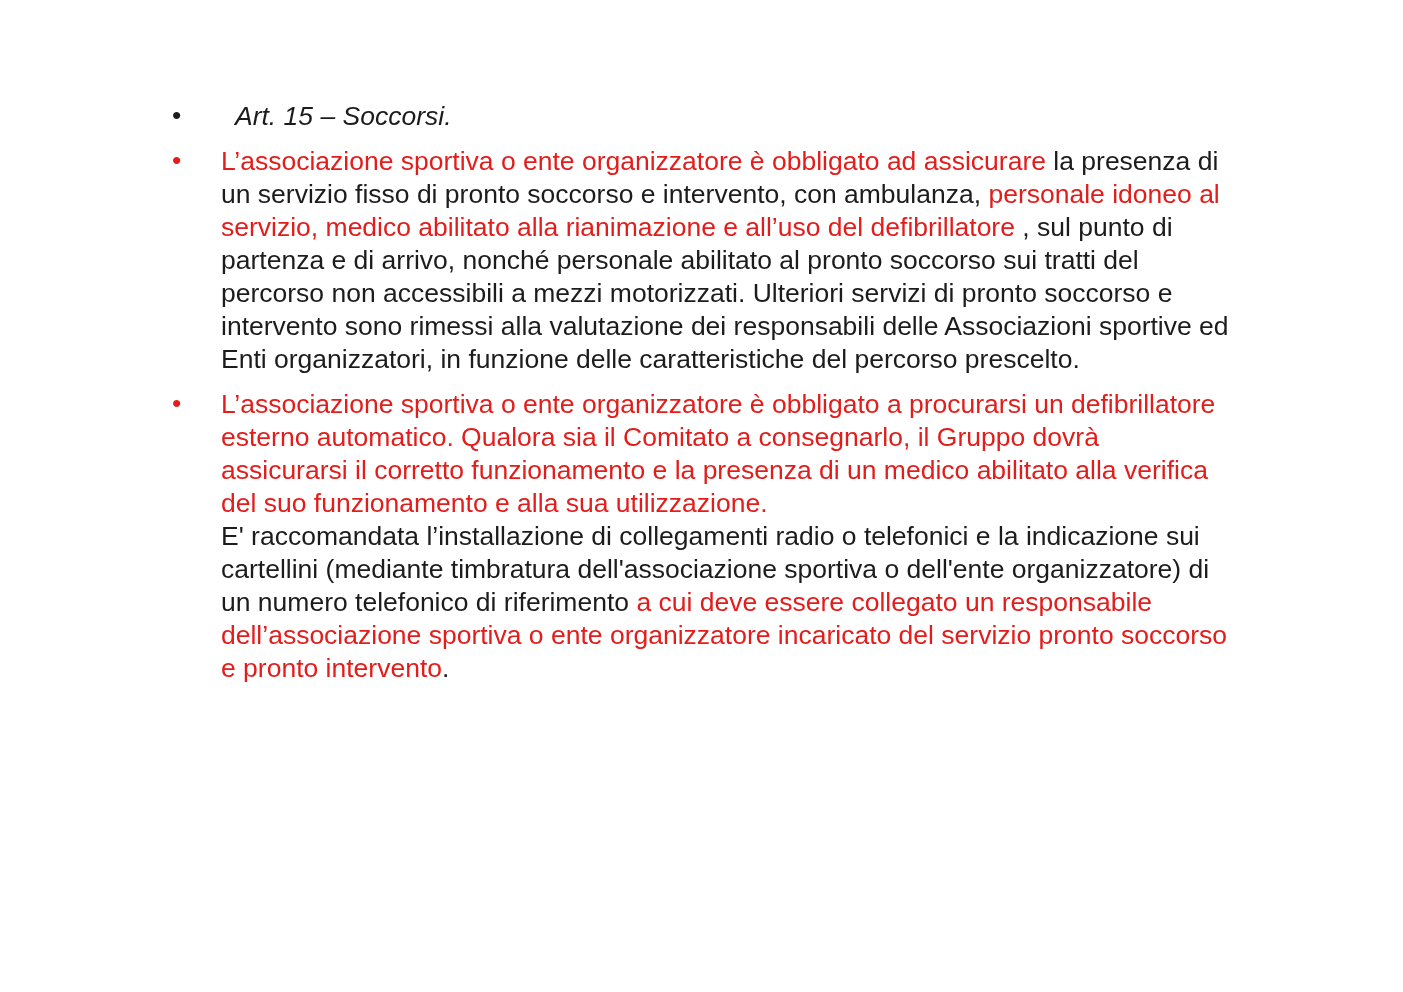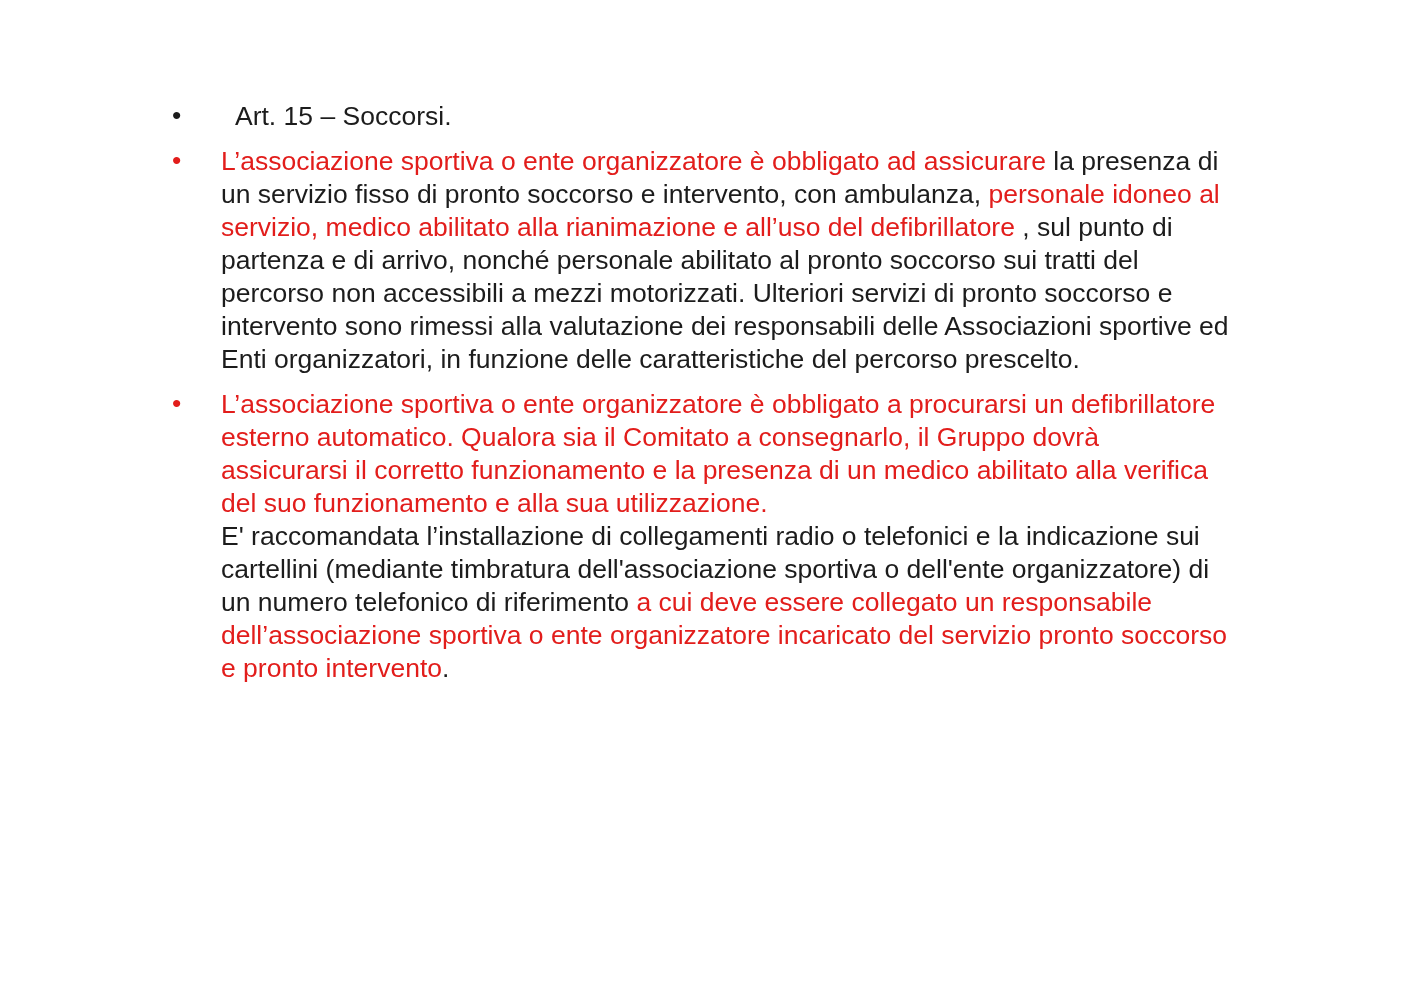--- a/index.html
+++ b/index.html
@@ -40,17 +40,17 @@
     line-height: 33px;
   }
   .seg-black { color: #1c1c1c; }
   .seg-red   { color: #e21d1b; }
 </style>
 </head>
 <body>
 
 <div class="slide">
   <ul class="bullet-list" id="bullet-list">
-      <li class="bullet-item"><span class="bullet-dot seg-black">•</span><span style="padding-left: 14px;"><span class="seg-black">Art. 15 – Soccorsi.</span></span></li>
+      <li class="bullet-item"><span class="bullet-dot seg-black">•</span><span style="padding-left: 14px; font-style: italic;"><span class="seg-black">Art. 15 – Soccorsi.</span></span></li>
       <li class="bullet-item"><span class="bullet-dot seg-red">•</span><span><span class="seg-red">L’associazione sportiva o ente organizzatore è obbligato ad assicurare</span><span class="seg-black"> la presenza di un servizio fisso di pronto soccorso e intervento, con ambulanza, </span><span class="seg-red">personale idoneo al servizio, medico abilitato alla rianimazione e all’uso del defibrillatore </span><span class="seg-black">, sul punto di partenza e di arrivo, nonché personale abilitato al pronto soccorso sui tratti del percorso non accessibili a mezzi motorizzati. Ulteriori servizi di pronto soccorso e intervento sono rimessi alla valutazione dei responsabili delle Associazioni sportive ed Enti organizzatori, in funzione delle caratteristiche del percorso prescelto.</span></span></li>
       <li class="bullet-item"><span class="bullet-dot seg-red">•</span><span><span class="seg-red">L’associazione sportiva o ente organizzatore è obbligato a procurarsi un defibrillatore esterno automatico. Qualora sia il Comitato a consegnarlo, il Gruppo dovrà assicurarsi il corretto funzionamento e la presenza di un medico abilitato alla verifica del suo funzionamento e alla sua utilizzazione.</span><br><span class="seg-black">E' raccomandata l’installazione di collegamenti radio o telefonici e la indicazione sui cartellini (mediante timbratura dell'associazione sportiva o dell'ente organizzatore) di un numero telefonico di riferimento </span><span class="seg-red">a cui deve essere collegato un responsabile dell’associazione sportiva o ente organizzatore incaricato del servizio pronto soccorso e pronto intervento</span><span class="seg-black">.</span></span></li>
     </ul>
 </div>
 
 </body></html>

